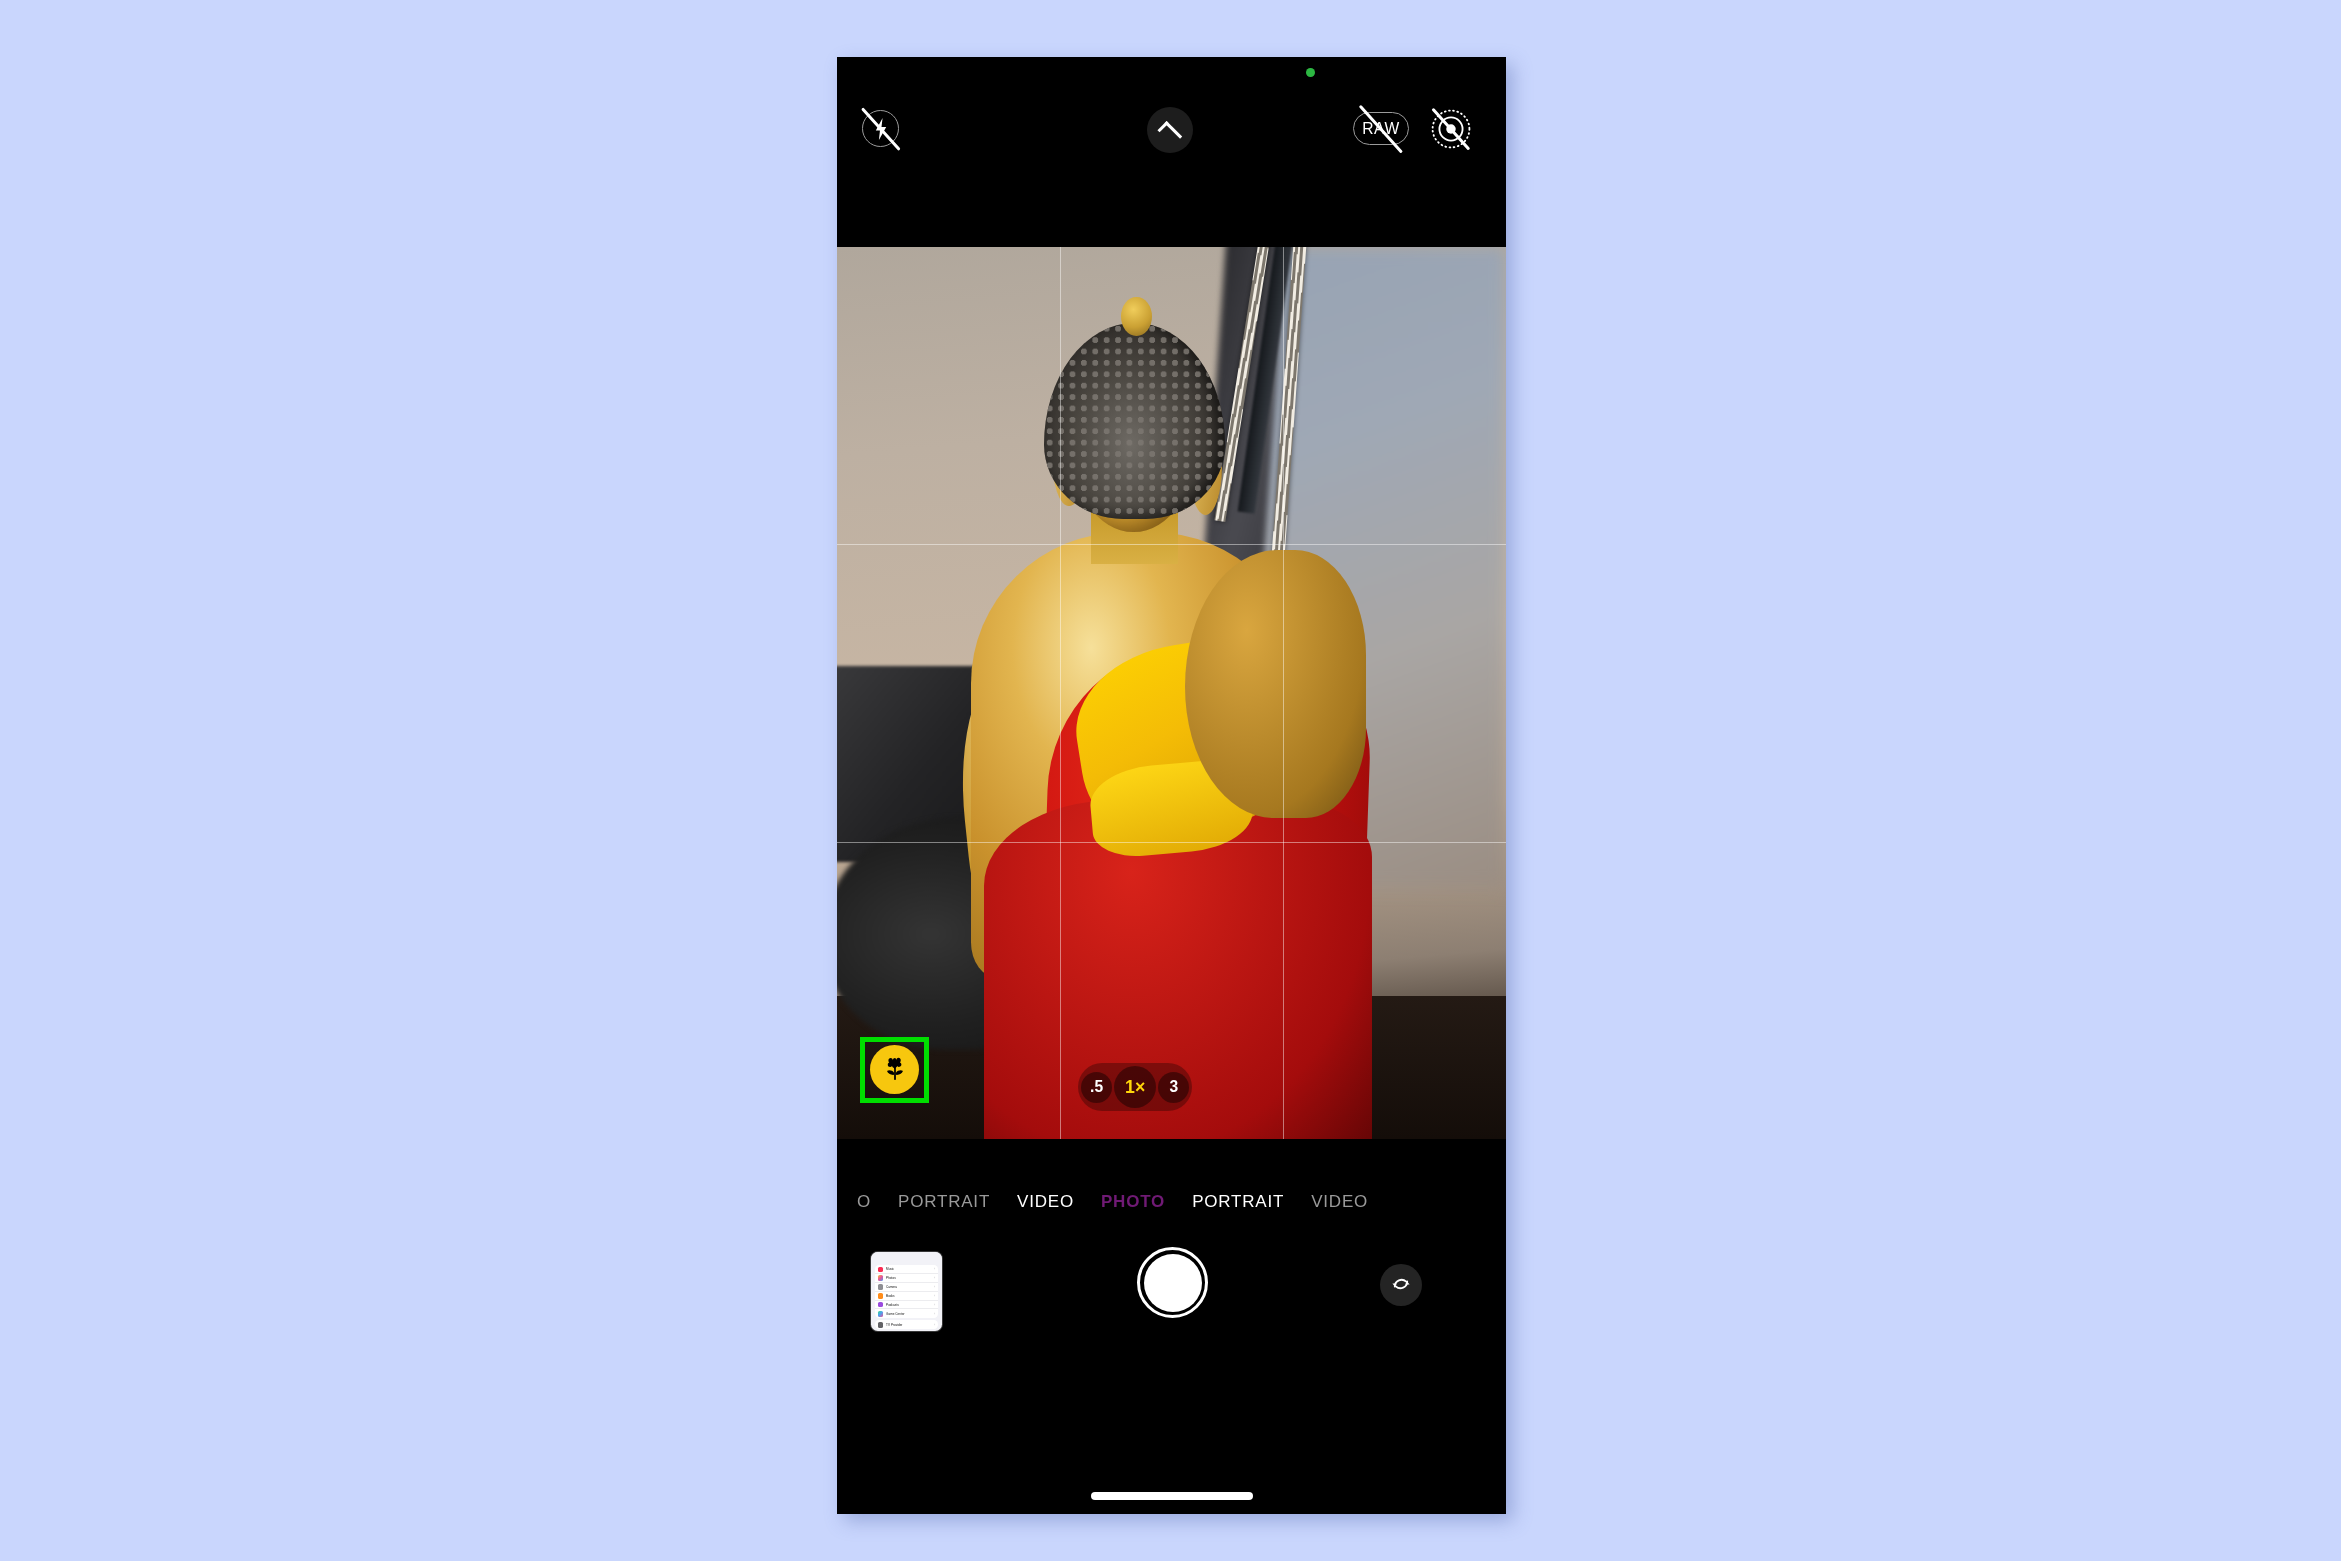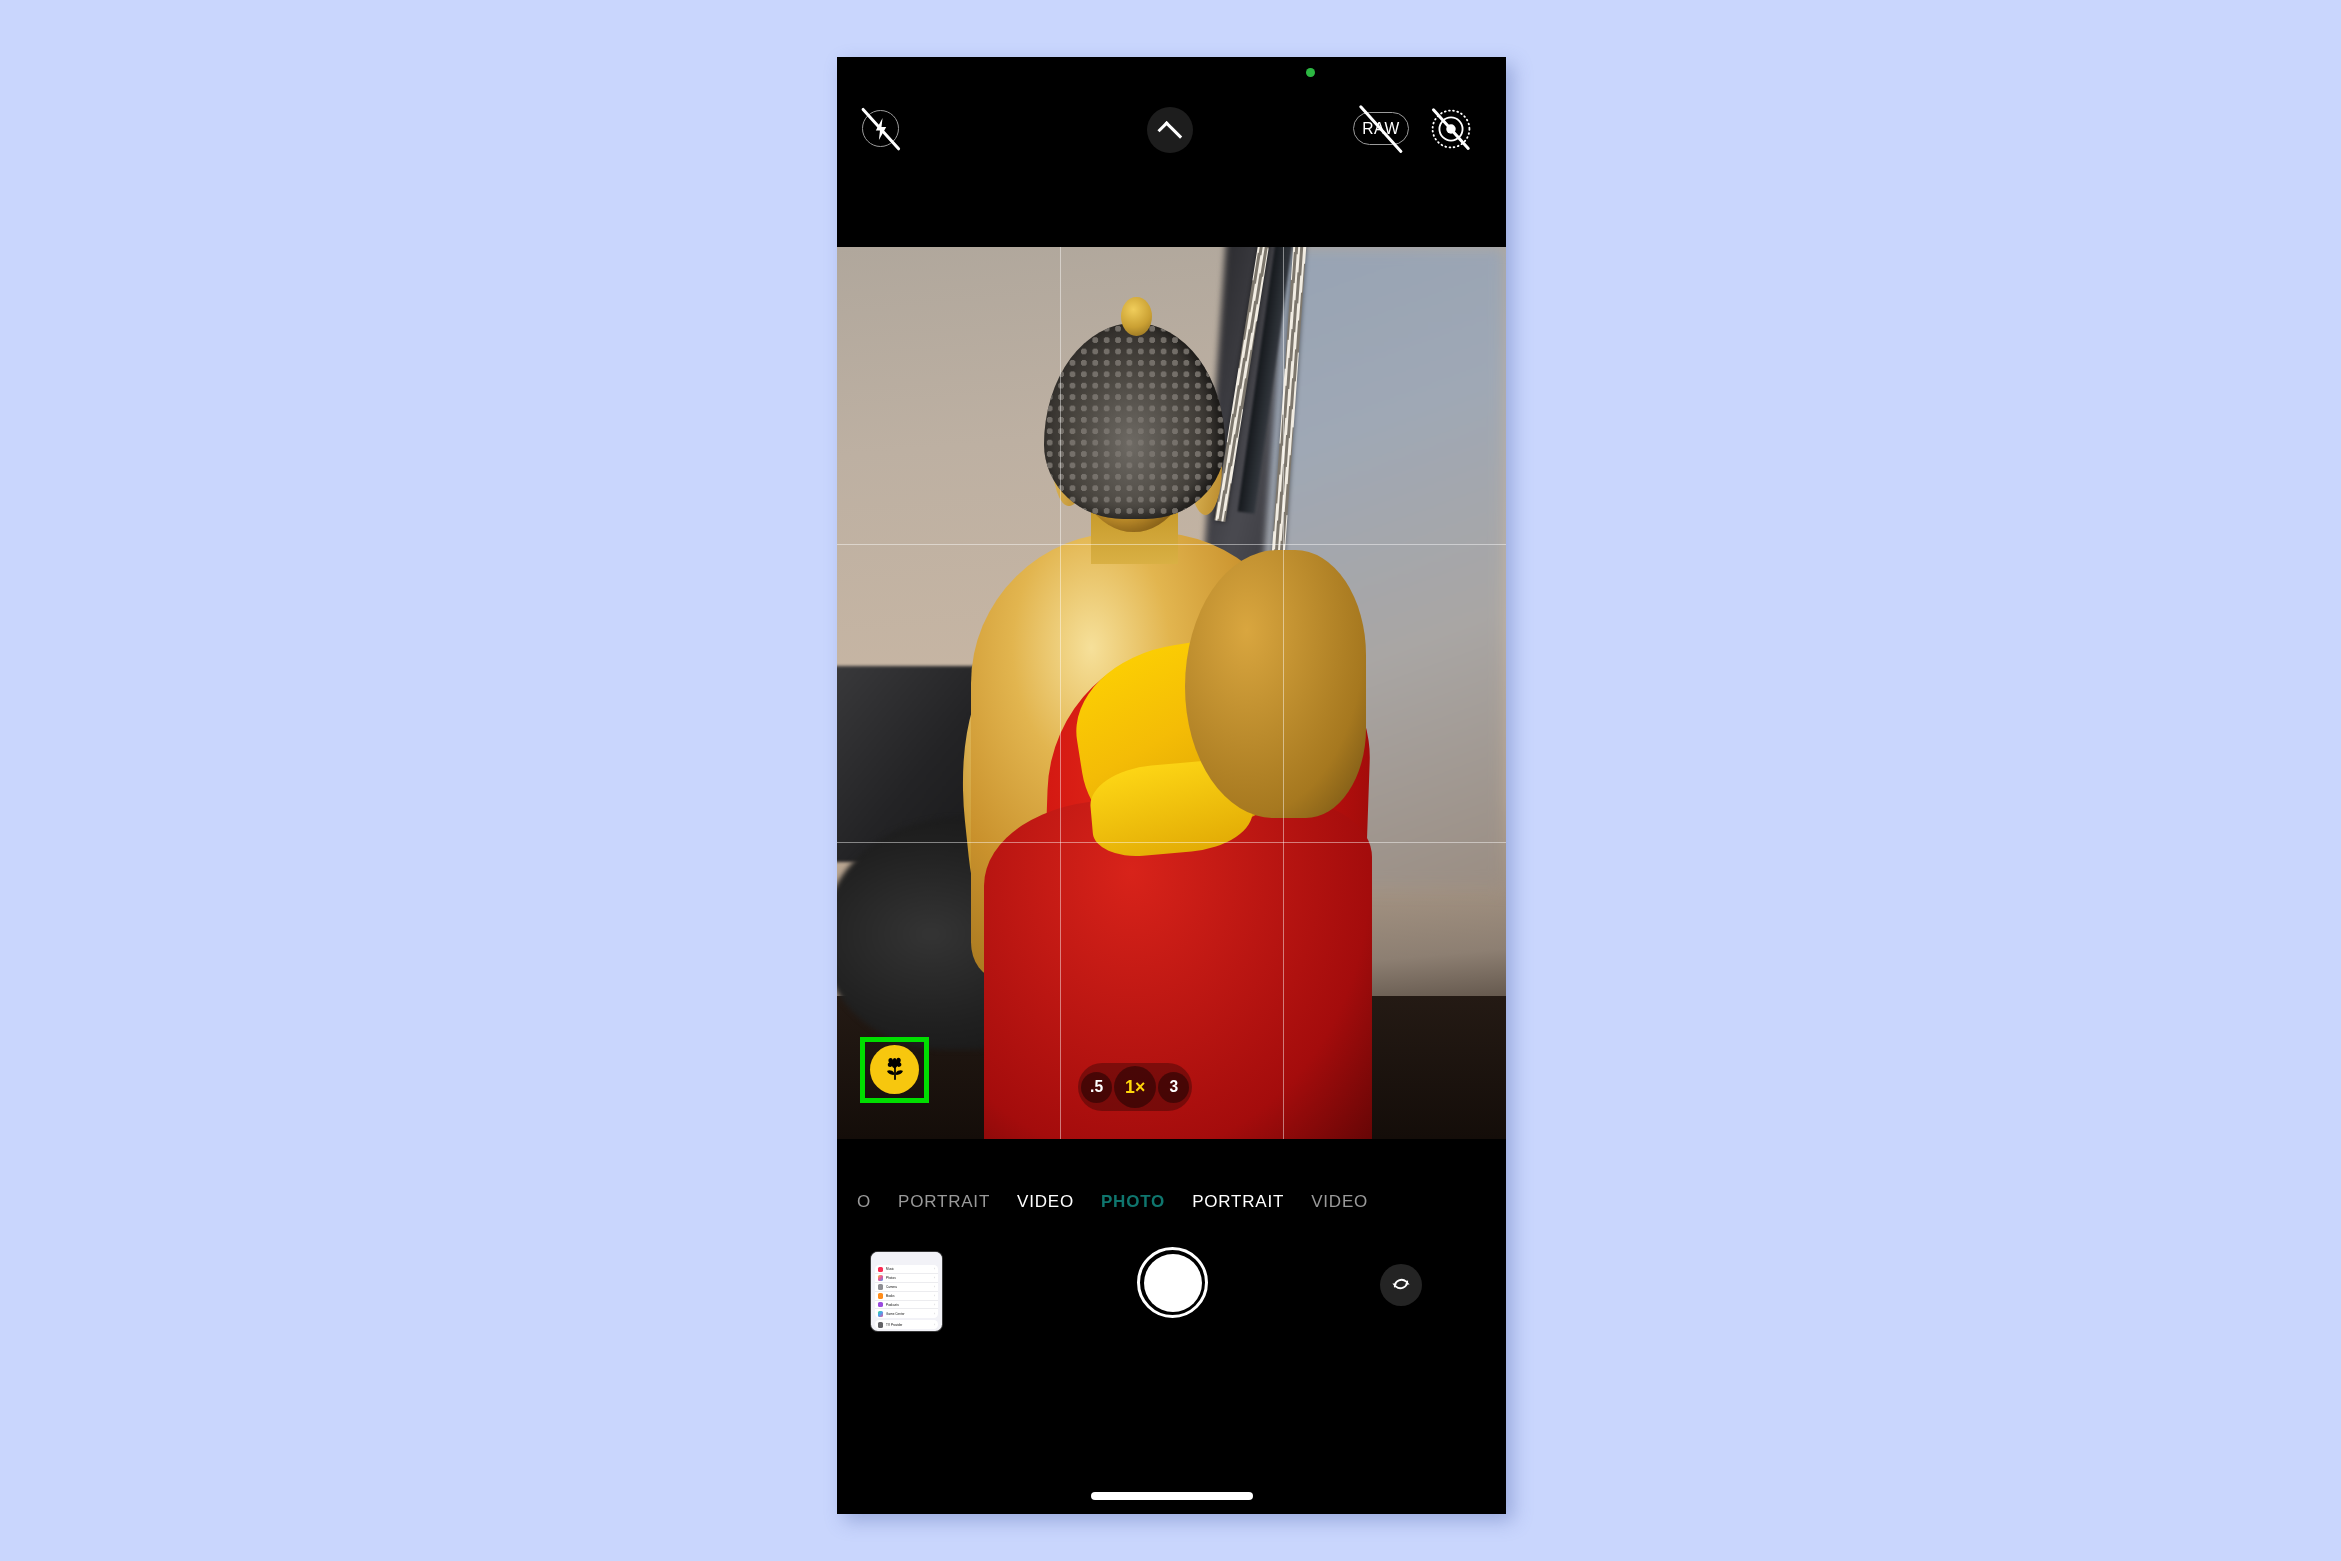--- a/index.html
+++ b/index.html
@@ -278,21 +278,21 @@
     padding-left:20px;
     overflow:hidden;
   }
   .mode {
     color:#ffffff; font-size:17px; letter-spacing:0.8px;
     font-family:"Liberation Sans", sans-serif;
     white-space:nowrap;
   }
   .mode.dim   { color:#9a9a9a; }
   .mode.clip  { color:#9a9a9a; }
-  .mode.active{ color:#0f766e; font-weight:bold; }
+  .mode.active{ color:#701a75; font-weight:bold; }
 
   
   #thumb {
     position:absolute; left:871px; top:1252px;
     width:71px; height:79px;
     background:#f2f2f7; border-radius:6.8px;
     overflow:hidden;
     box-shadow:0 0 0 1px rgba(255,255,255,.22);
   }
   .th-head { height:11.4px; background:#f2f2f7; }

